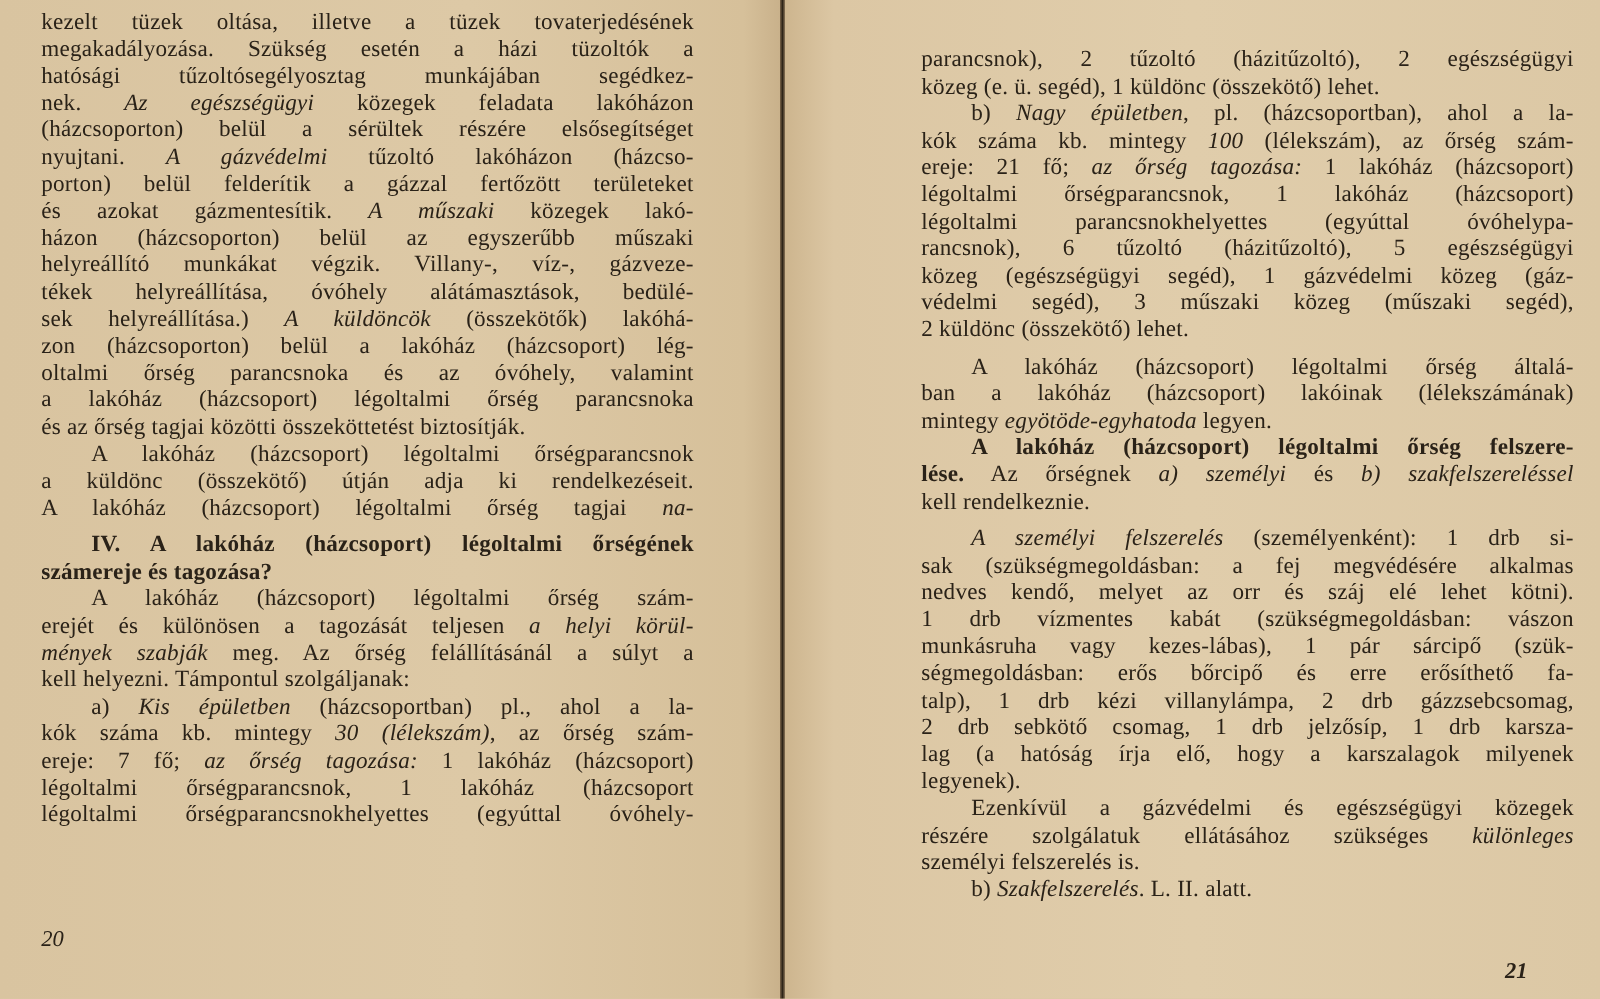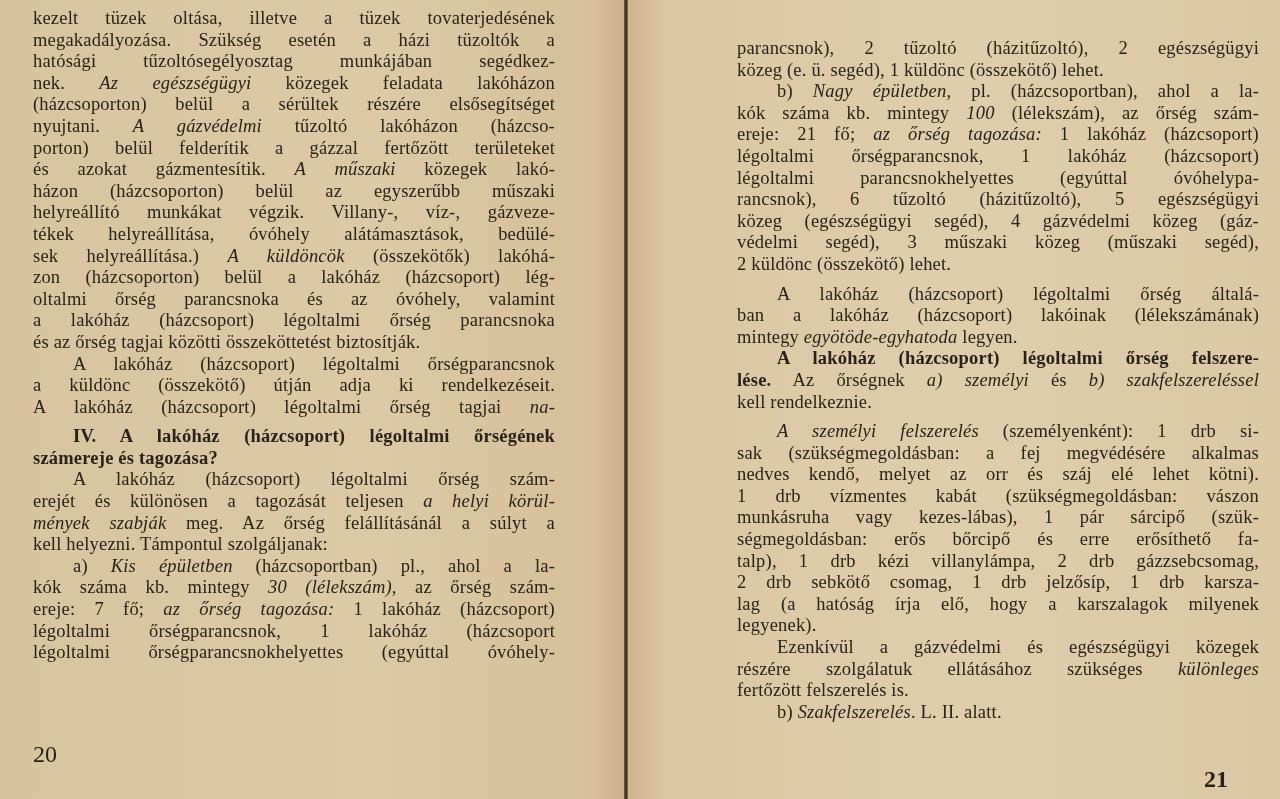--- a/index.html
+++ b/index.html
@@ -71,22 +71,23 @@
       height: 21.6px;
     }
     .line.last { text-align-last: left; }
     .indent { padding-left: 40px; }
     .gap { margin-top: 8px; }
     .it { font-style: italic; }
     .b { font-weight: bold; }
     .pagenum {
       position: absolute;
       font-family: "Liberation Serif", "DejaVu Serif", serif;
-      font-size: 24px;
+      font-size: 18px;
       color: #2a2218;
+      font-style: italic;
     }
     .page-left .pagenum { left: 33px; top: 741px; }
     .page-right .pagenum { left: 576px; top: 766px; font-weight: bold; }
   </style>
 </head>
 <body>
 
 <div class="spread">
   <div class="page page-left">
     <div class="textblock" id="left-text">
@@ -127,39 +128,39 @@
   <div class="page page-right">
     <div class="textblock" id="right-text">
         <span class="line"><span>parancsnok), 2 tűzoltó (házitűzoltó), 2 egészségügyi</span></span>
         <span class="line last"><span>közeg (e. ü. segéd), 1 küldönc (összekötő) lehet.</span></span>
         <span class="line indent"><span>b) </span><span class="it">Nagy épületben</span><span>, pl. (házcsoportban), ahol a la-</span></span>
         <span class="line"><span>kók száma kb. mintegy </span><span class="it">100</span><span> (lélekszám), az őrség szám-</span></span>
         <span class="line"><span>ereje: 21 fő; </span><span class="it">az őrség tagozása:</span><span> 1 lakóház (házcsoport)</span></span>
         <span class="line"><span>légoltalmi őrségparancsnok, 1 lakóház (házcsoport)</span></span>
         <span class="line"><span>légoltalmi parancsnokhelyettes (egyúttal óvóhelypa-</span></span>
         <span class="line"><span>rancsnok), 6 tűzoltó (házitűzoltó), 5 egészségügyi</span></span>
-        <span class="line"><span>közeg (egészségügyi segéd), 4 gázvédelmi közeg (gáz-</span></span>
+        <span class="line"><span>közeg (egészségügyi segéd), 1 gázvédelmi közeg (gáz-</span></span>
         <span class="line"><span>védelmi segéd), 3 műszaki közeg (műszaki segéd),</span></span>
         <span class="line last"><span>2 küldönc (összekötő) lehet.</span></span>
         <span class="line indent gap"><span>A lakóház (házcsoport) légoltalmi őrség általá-</span></span>
         <span class="line"><span>ban a lakóház (házcsoport) lakóinak (lélekszámának)</span></span>
         <span class="line last"><span>mintegy </span><span class="it">egyötöde-egyhatoda</span><span> legyen.</span></span>
         <span class="line indent"><span class="b">A lakóház (házcsoport) légoltalmi őrség felszere-</span></span>
         <span class="line"><span class="b">lése.</span><span> Az őrségnek </span><span class="it">a) személyi</span><span> és </span><span class="it">b) szakfelszereléssel</span></span>
         <span class="line last"><span>kell rendelkeznie.</span></span>
         <span class="line indent gap"><span class="it">A személyi felszerelés</span><span> (személyenként): 1 drb si-</span></span>
         <span class="line"><span>sak (szükségmegoldásban: a fej megvédésére alkalmas</span></span>
         <span class="line"><span>nedves kendő, melyet az orr és száj elé lehet kötni).</span></span>
         <span class="line"><span>1 drb vízmentes kabát (szükségmegoldásban: vászon</span></span>
         <span class="line"><span>munkásruha vagy kezes-lábas), 1 pár sárcipő (szük-</span></span>
         <span class="line"><span>ségmegoldásban: erős bőrcipő és erre erősíthető fa-</span></span>
         <span class="line"><span>talp), 1 drb kézi villanylámpa, 2 drb gázzsebcsomag,</span></span>
         <span class="line"><span>2 drb sebkötő csomag, 1 drb jelzősíp, 1 drb karsza-</span></span>
         <span class="line"><span>lag (a hatóság írja elő, hogy a karszalagok milyenek</span></span>
         <span class="line last"><span>legyenek).</span></span>
         <span class="line indent"><span>Ezenkívül a gázvédelmi és egészségügyi közegek</span></span>
         <span class="line"><span>részére szolgálatuk ellátásához szükséges </span><span class="it">különleges</span></span>
-        <span class="line last"><span>fertőzött felszerelés is.</span></span>
+        <span class="line last"><span>személyi felszerelés is.</span></span>
         <span class="line last indent"><span>b) </span><span class="it">Szakfelszerelés</span><span>. L. II. alatt.</span></span>
       </div>
     <div class="pagenum">21</div>
   </div>
 </div>
 
 </body></html>

